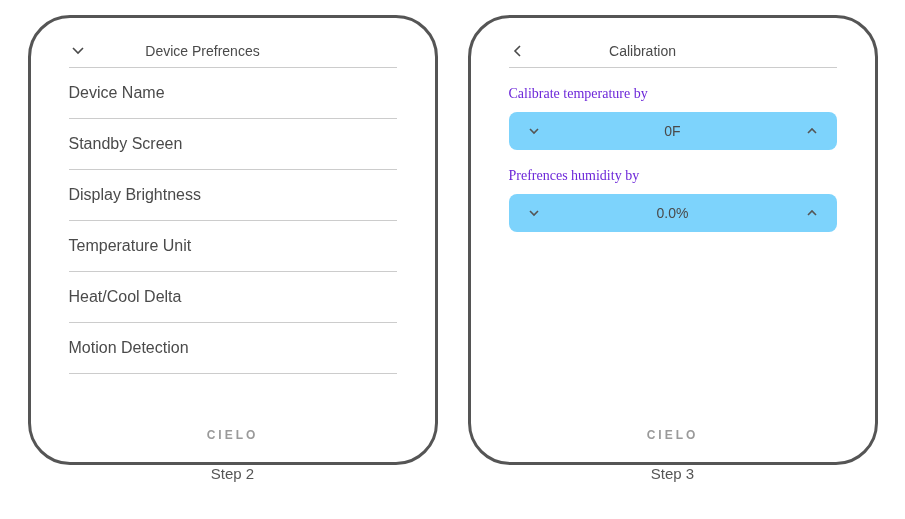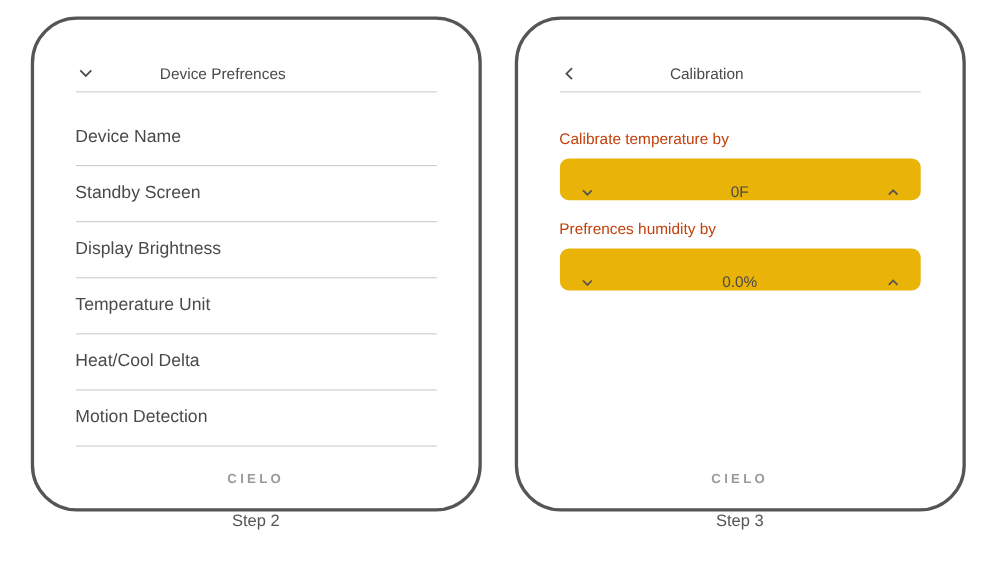--- a/index.html
+++ b/index.html
@@ -27,21 +27,21 @@
       padding: 25px 30px 15px 30px;
       position: relative;
       display: flex;
       flex-direction: column;
     }
     .header-row {
       display: flex;
       align-items: center;
       padding: 0 60px 8px 0;
       border-bottom: 1px solid #ccc;
-      margin: 16px 8px;
+      margin: 0 8px;
       position: relative;
     }
     .header-title {
       flex: 1;
       text-align: center;
       font-size: 14px;
       color: #4a4a4a;
     }
     .back-v, .back-l {
       width: 18px; height: 18px;
@@ -83,27 +83,28 @@
     }
     .ripple {
       width: 30px; height: 30px;
       background: rgba(228,80,90,0.28);
       border-radius: 50%;
       position: absolute;
       top: -8px; left: -6px;
     }
     .label {
       font-size: 14px;
-      color: #c2410c;
+      color: #6d28d9;
       margin: 18px 0 10px 0;
+      font-family: Liberation Serif, serif;
     }
     .stepper {
       display: flex;
-      align-items: flex-end;
-      background: #eab308;
+      align-items: center;
+      background: #7dd3fc;
       border-radius: 8px;
       height: 38px;
       overflow: hidden;
     }
     .stepper .btn {
       width: 50px;
       display: flex;
       align-items: center;
       justify-content: center;
       cursor: pointer;

